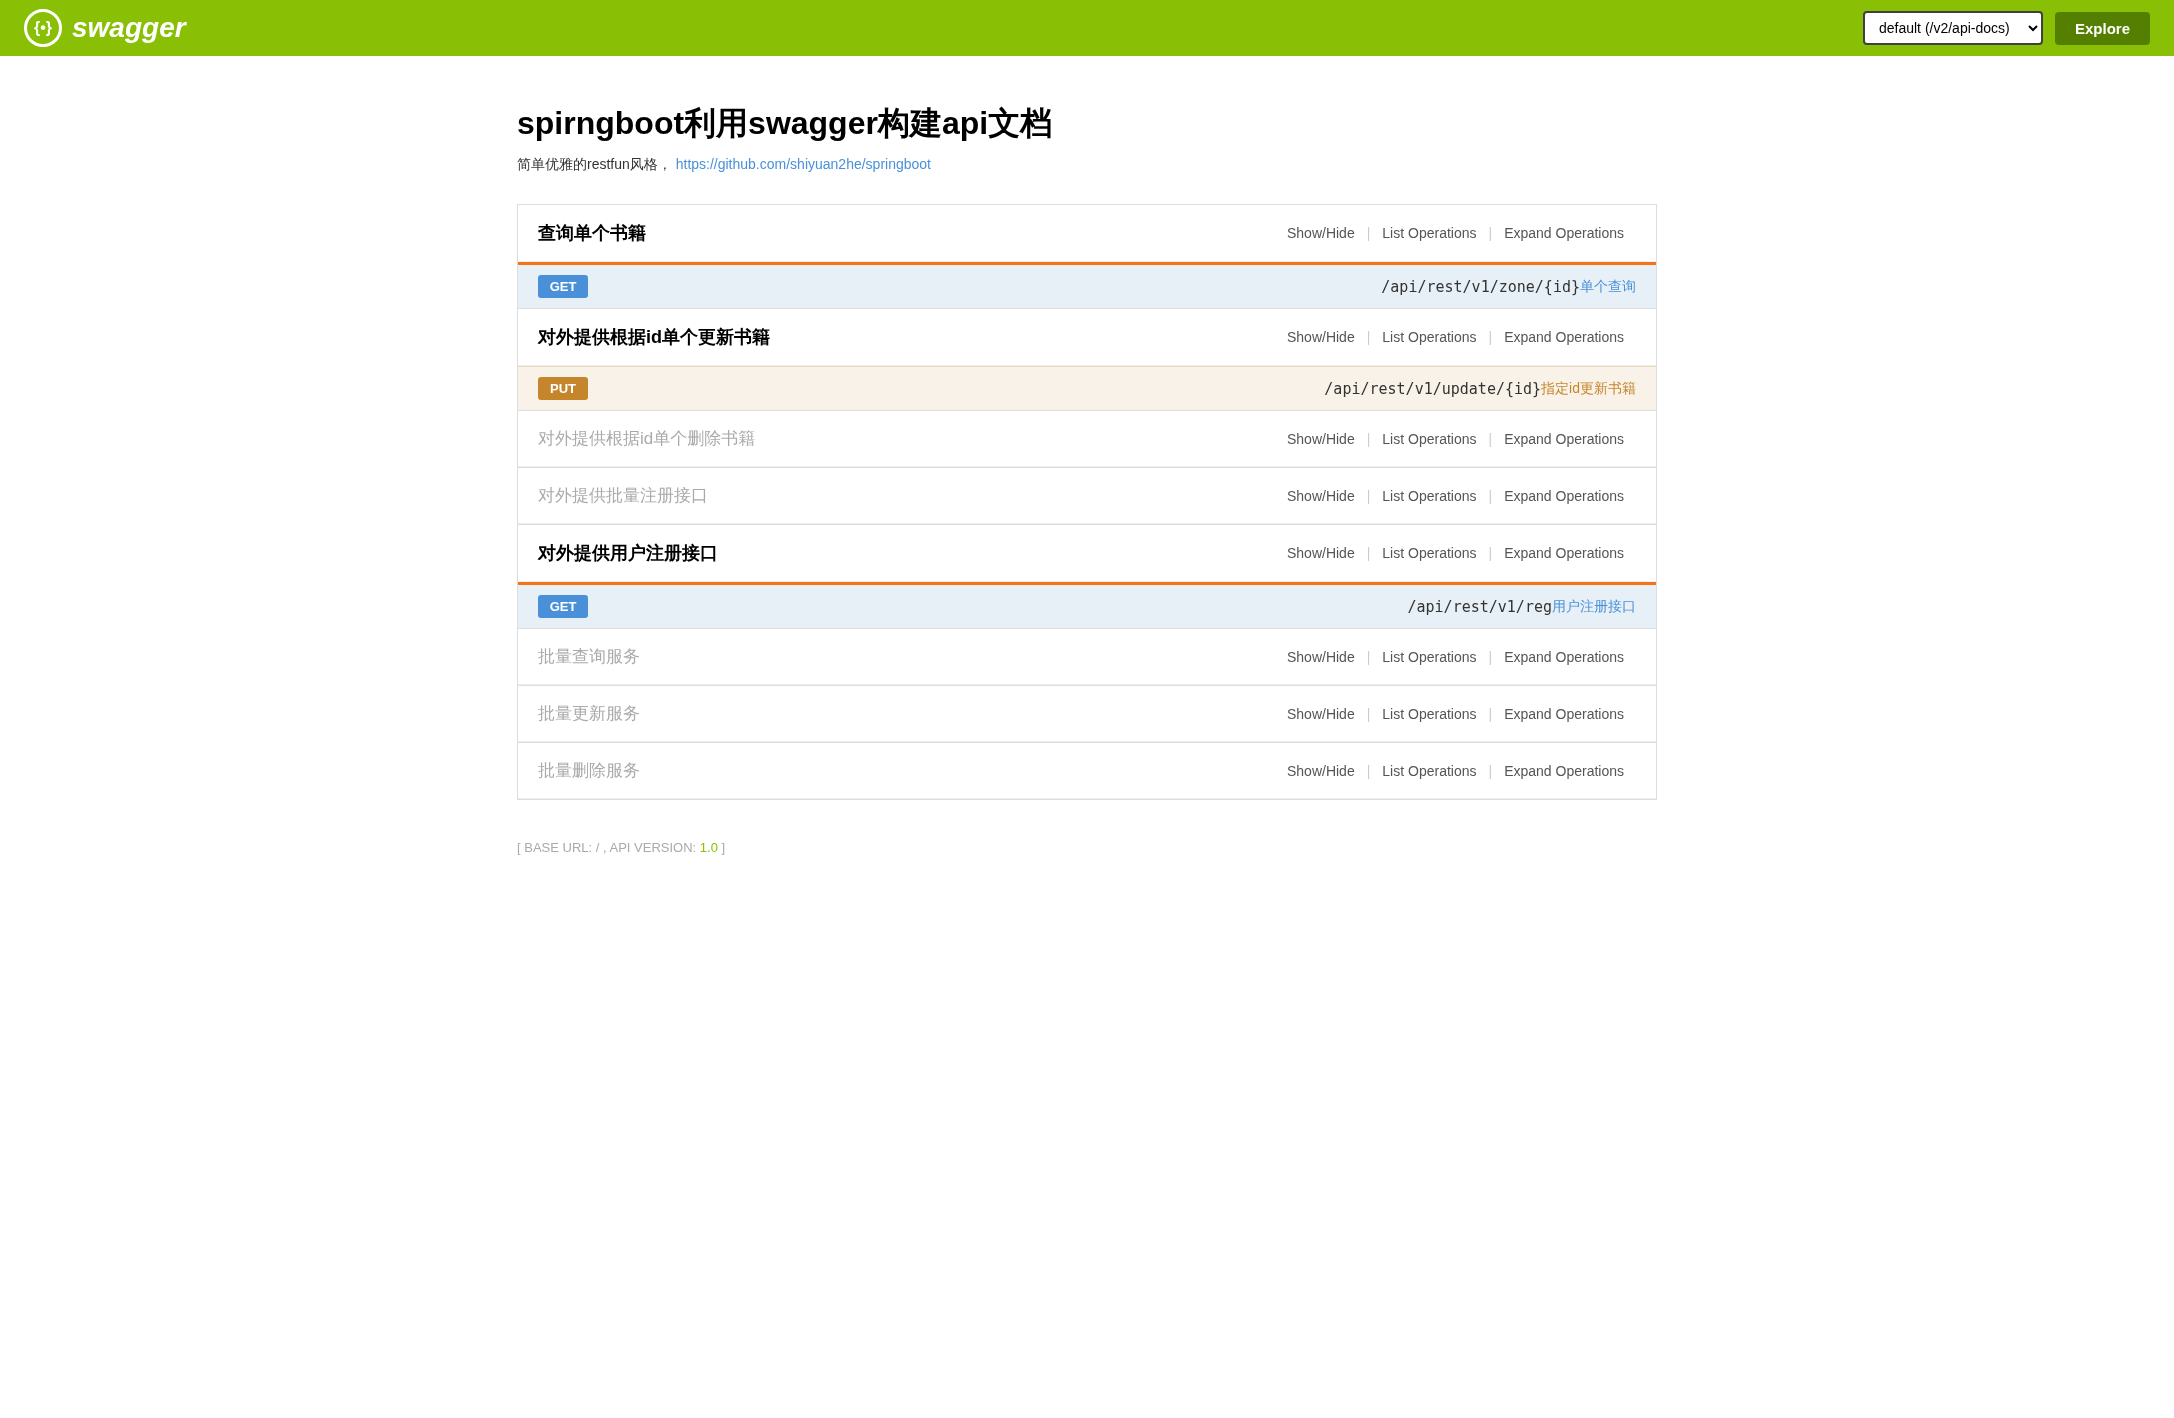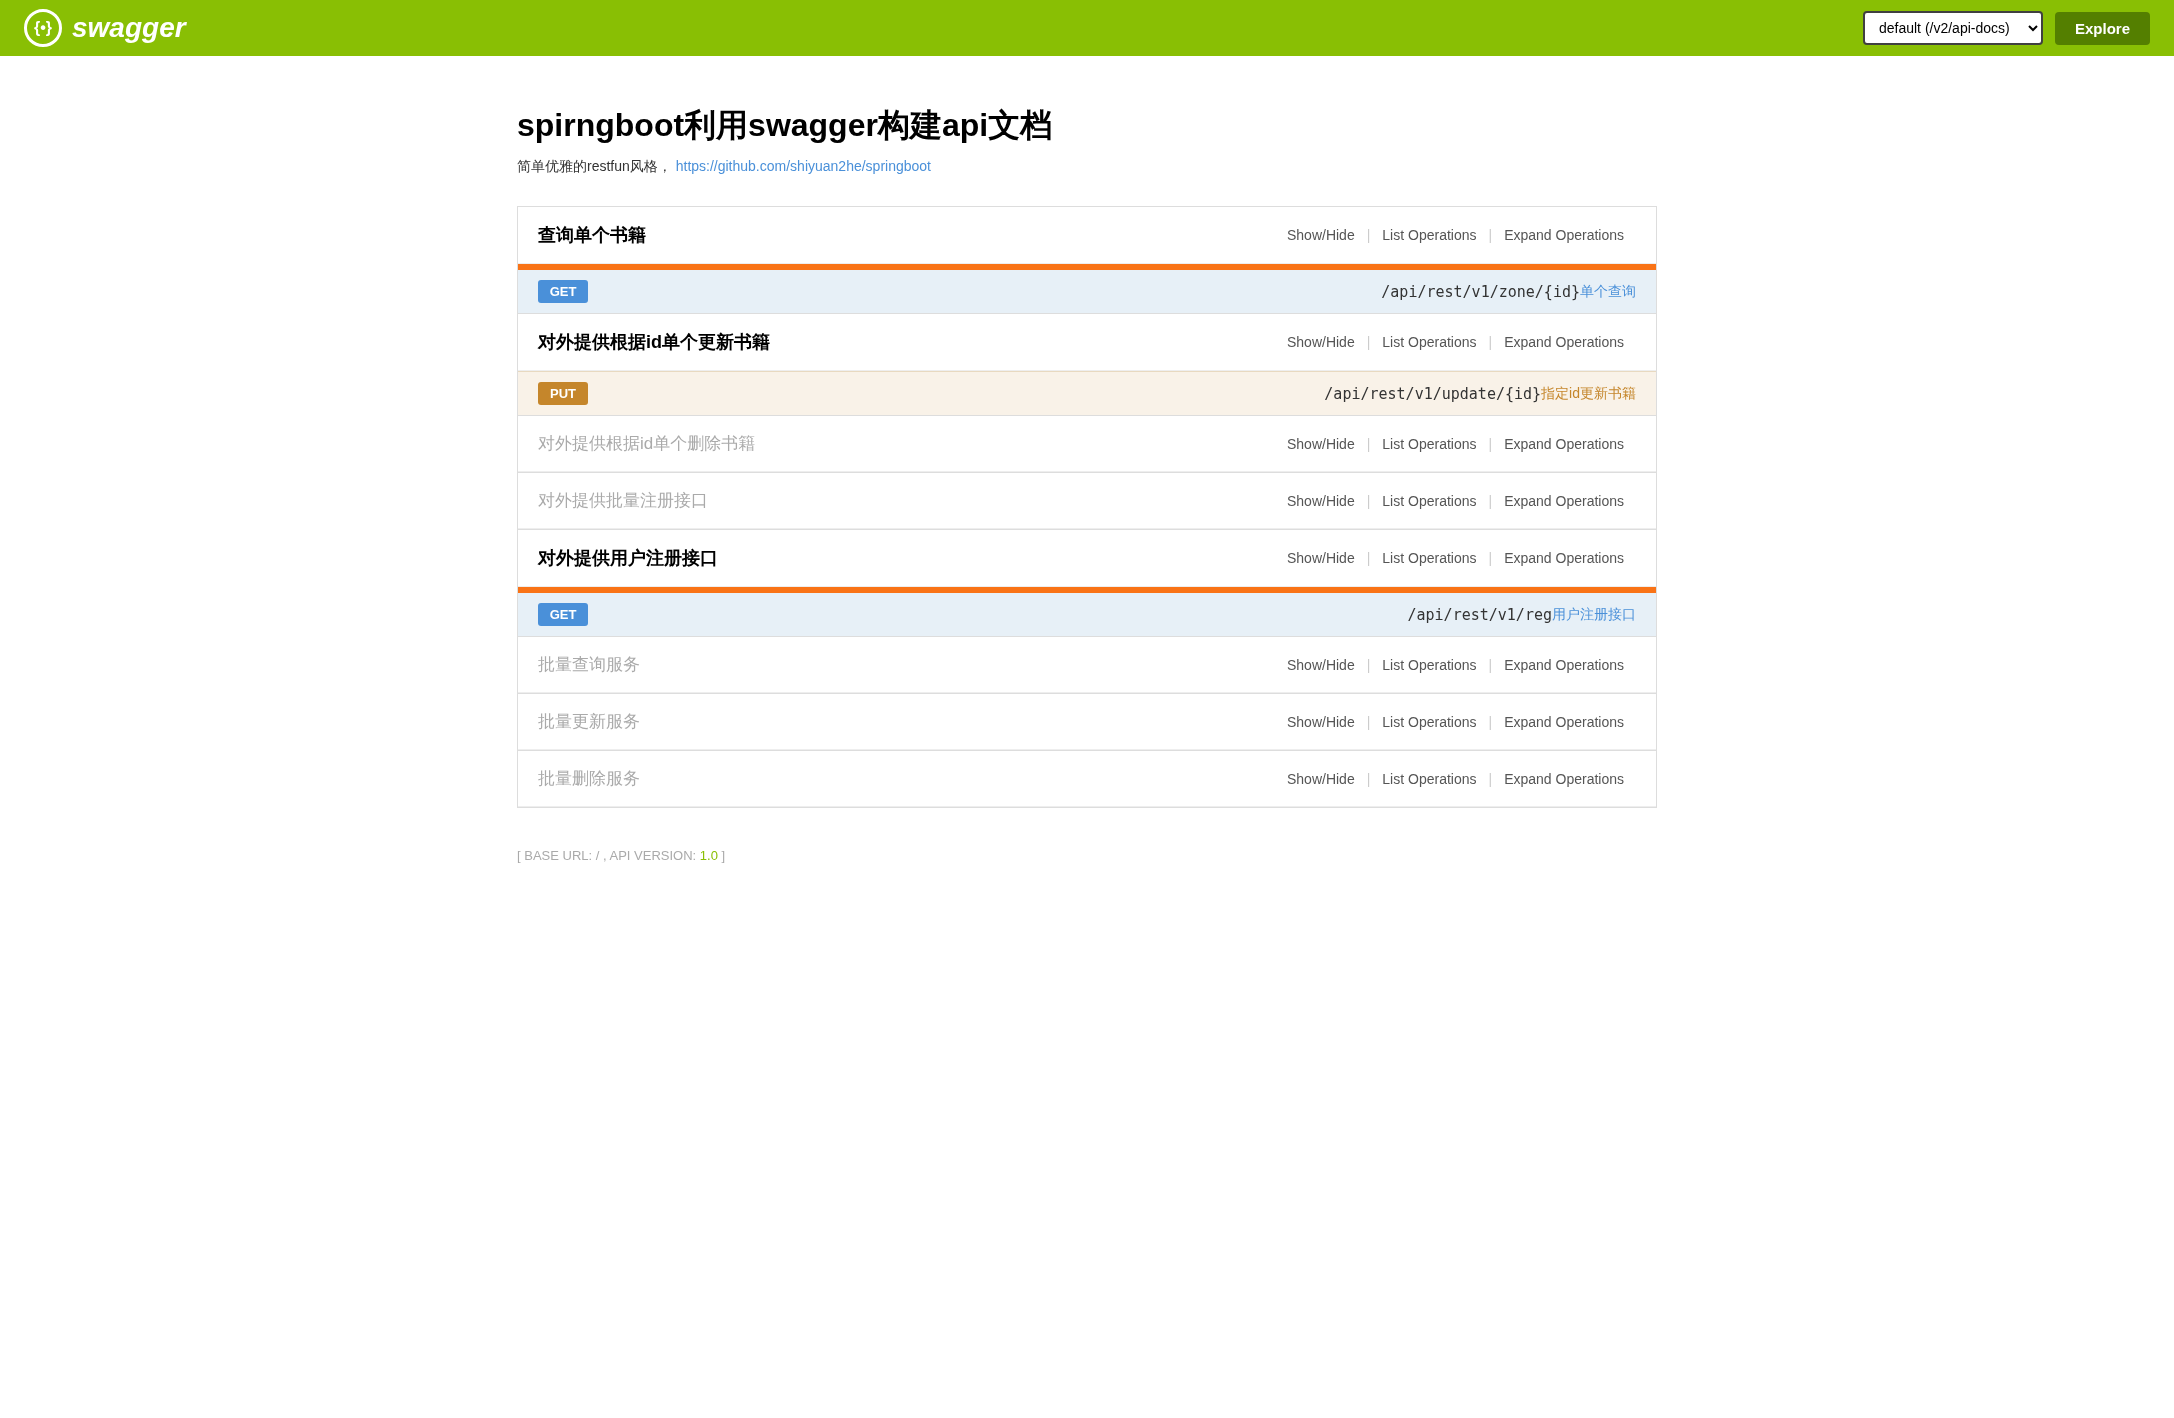--- a/index.html
+++ b/index.html
@@ -58,22 +58,22 @@
       padding: 8px 20px;
       border-radius: 4px;
       font-size: 15px;
       font-weight: bold;
       cursor: pointer;
     }
 
     
     .main {
       max-width: 1200px;
-      margin: 0 auto;
-      padding: 48px 30px 60px;
+      margin: 16px auto;
+      padding: 30px 30px 60px;
     }
 
     
     .page-title {
       font-size: 32px;
       font-weight: bold;
       margin-bottom: 10px;
       color: #000;
     }
     .page-subtitle {
@@ -130,21 +130,21 @@
     .api-action-separator {
       color: #ccc;
     }
 
     
     .api-operation {
       display: flex;
       align-items: center;
       padding: 10px 20px;
       background: #e7f0f7;
-      border-top: 6px solid #f97316;
+      border-top: 3px solid #f97316;
     }
     .api-operation.put-bg {
       background: #f9f2e8;
       border-top: 1px solid #e8d9c0;
     }
     .method-badge {
       display: inline-block;
       padding: 4px 10px;
       border-radius: 3px;
       font-size: 13px;

